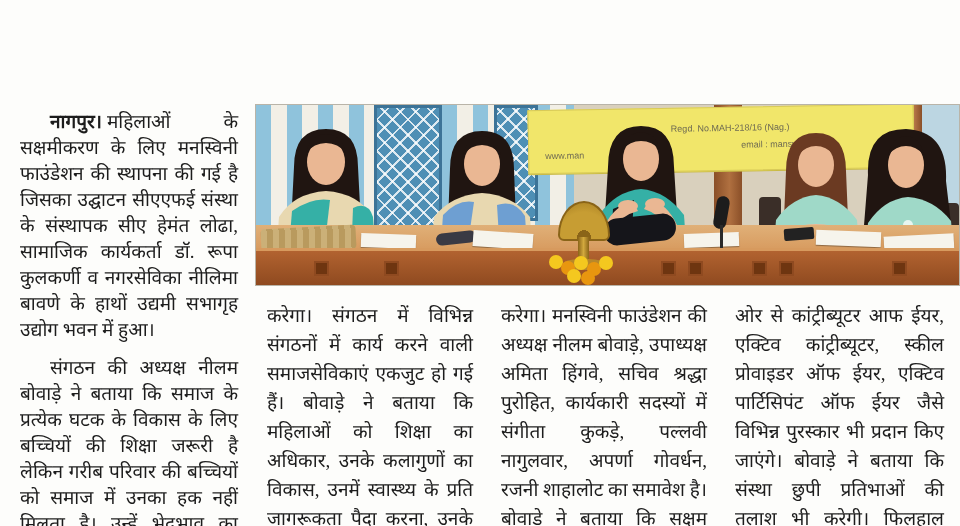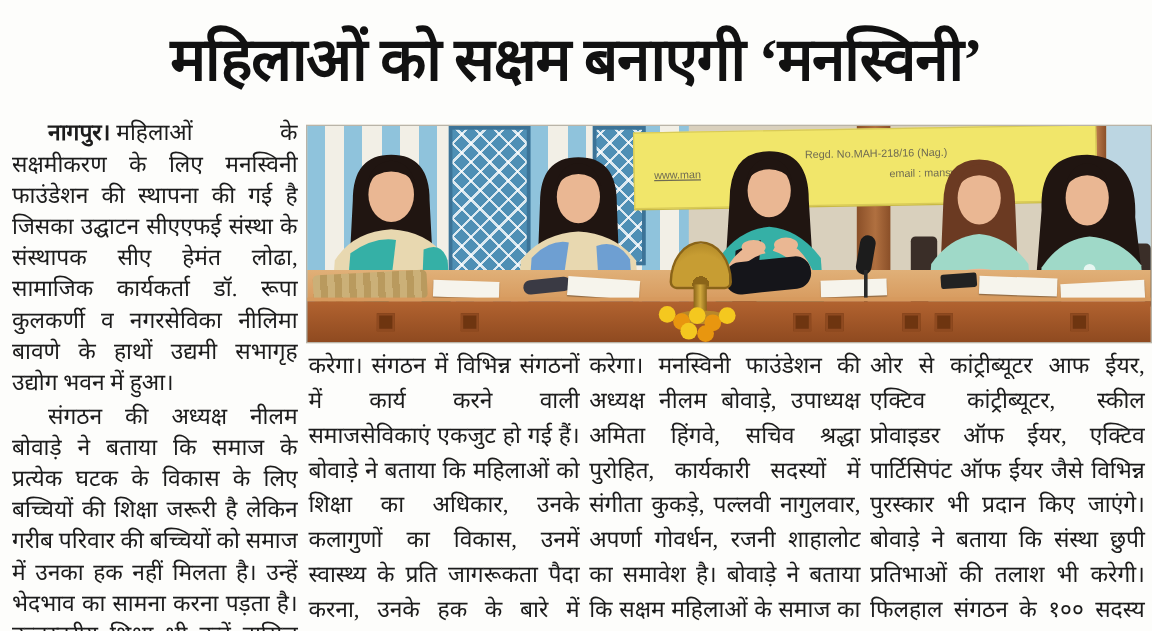--- a/index.html
+++ b/index.html
@@ -8,21 +8,21 @@
 
   
   .headline{position:absolute;left:0;top:0;width:960px;height:96px;display:flex;
     align-items:center;justify-content:center;font-weight:bold;font-size:50px;
     color:var(--headline-text,#111);letter-spacing:-1px;white-space:nowrap;}
 
   
   .col{position:absolute;color:var(--body-text,#1c1c1c);text-align:justify;}
   .col1{left:8px;top:97px;width:242px;font-size:19px;line-height:26px;}
   .byline{text-align:center;font-weight:bold;font-size:20px;margin:0 0 3px 0;}
-  .col p{margin:2px;text-indent:30px;}
+  .col p{margin:12px;text-indent:30px;}
   .dateline{font-weight:bold;padding-right:5px;}
   .colb{top:289px;width:230px;font-size:19px;line-height:29px;height:237px;overflow:hidden;}
   .col2{left:255px;} .col3{left:489px;} .col4{left:723px;width:233px;}
   .colb p{text-indent:0;}
 
   
   .photo{position:absolute;left:255px;top:104px;width:703px;height:180px;overflow:hidden;
     background:var(--wall-beige,#d9d0bd);border:1px solid #b9b4a8;box-sizing:content-box;}
   .stripes{position:absolute;left:0;top:0;width:318px;height:100%;
     background:repeating-linear-gradient(90deg,var(--stripe-blue,#8fc3dc) 0 15px,var(--stripe-white,#f2efe6) 15px 31px);}
@@ -40,21 +40,21 @@
   .chair{position:absolute;background:#3a2e28;border-radius:4px;}
   .chairA{left:503px;top:92px;width:22px;height:60px;}
   .chairB{left:688px;top:98px;width:15px;height:55px;}
 
   .banner{position:absolute;left:272px;top:2px;width:384px;height:62px;
     background:var(--banner-yellow,#f1e66a);transform:rotate(-1deg);
     border:1px solid #d8ca58;box-shadow:0 1px 0 #c9ba46;}
   .banner .bt{position:absolute;font-family:"Liberation Sans","DejaVu Sans",sans-serif;
     color:#6f6b52;font-size:9px;white-space:nowrap;}
   .bt1{left:142px;top:15px;}
-  .bt2{left:16px;top:30px;text-decoration:underline;}
+  .bt2{left:16px;top:40px;}
   .bt3{left:212px;top:32px;}
 
   .people{position:absolute;left:0;top:0;width:703px;height:180px;}
   .f-hair{fill:var(--hair-dark,#201511);} .f-hairbrown{fill:var(--hair-brown,#6b3a22);}
   .f-skin{fill:var(--skin,#eab793);} .f-cream{fill:var(--cream,#e8d8b0);}
   .f-teal{fill:var(--teal,#35b0a6);} .f-blue{fill:var(--blue-saree,#6e9fd2);}
   .f-mint{fill:var(--mint,#9fd9c8);} .f-dark{fill:#17171c;}
 
   .tabletop{position:absolute;left:0;top:120px;width:703px;height:26px;
     background:linear-gradient(#e0b078,var(--table-top,#d79a5e));}
@@ -85,21 +85,20 @@
     background:linear-gradient(90deg,#8a6418,#d2a93e,#8a6418);}
   .lamp-base{position:absolute;left:307px;top:154px;width:42px;height:11px;background:#b8882a;
     border-radius:50%/65%;}
   .flower{position:absolute;width:14px;height:14px;border-radius:50%;}
 </style>
 </head>
 <body>
 
 <div class="page">
 
-  <div class="headline">महिलाओं को सक्षम बनाएगी ‘मनस्विनी’</div>
 
   <div class="col col1">
     <p><span class="dateline">नागपुर।</span><span>महिलाओं के सक्षमीकरण के लिए मनस्विनी फाउंडेशन की स्थापना की गई है जिसका उद्घाटन सीएएफई संस्था के संस्थापक सीए हेमंत लोढा, सामाजिक कार्यकर्ता डॉ. रूपा कुलकर्णी व नगरसेविका नीलिमा बावणे के हाथों उद्यमी सभागृह उद्योग भवन में हुआ।</span></p>
     <p>संगठन की अध्यक्ष नीलम बोवाड़े ने बताया कि समाज के प्रत्येक घटक के विकास के लिए बच्चियों की शिक्षा जरूरी है लेकिन गरीब परिवार की बच्चियों को समाज में उनका हक नहीं मिलता है। उन्हें भेदभाव का सामना करना पड़ता है। उच्चस्तरीय शिक्षा भी उन्हें हासिल नहीं होती। इस प्रकार की वंचित छात्राओं को शिक्षा का महत्व समझे तथा उन्हें भी स्तरीय शिक्षा प्राप्त होकर उनका विकास हो इस दृष्टि से मनस्विनी फाउंडेशन कार्य</p>
   </div>
 
   <div class="photo">
     <div class="stripes"></div>
     <div class="lattice win1"></div>
     <div class="lattice win2"></div>

